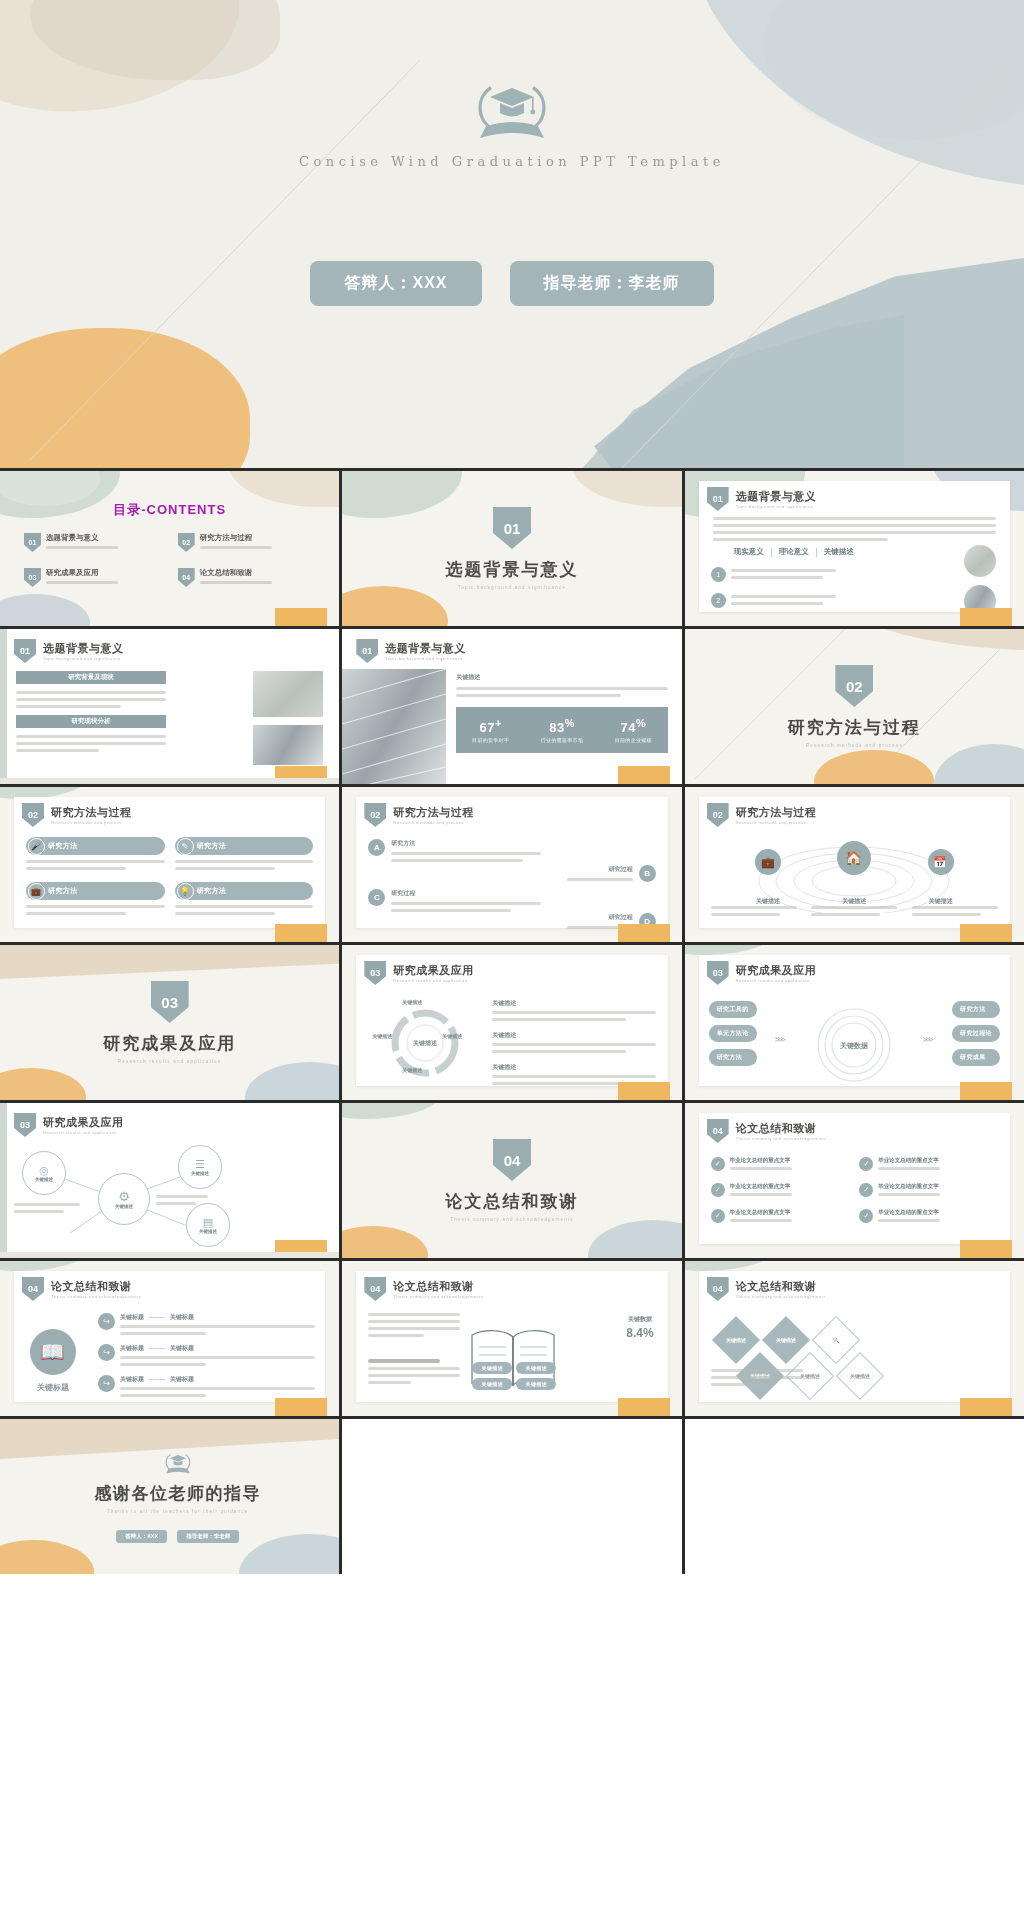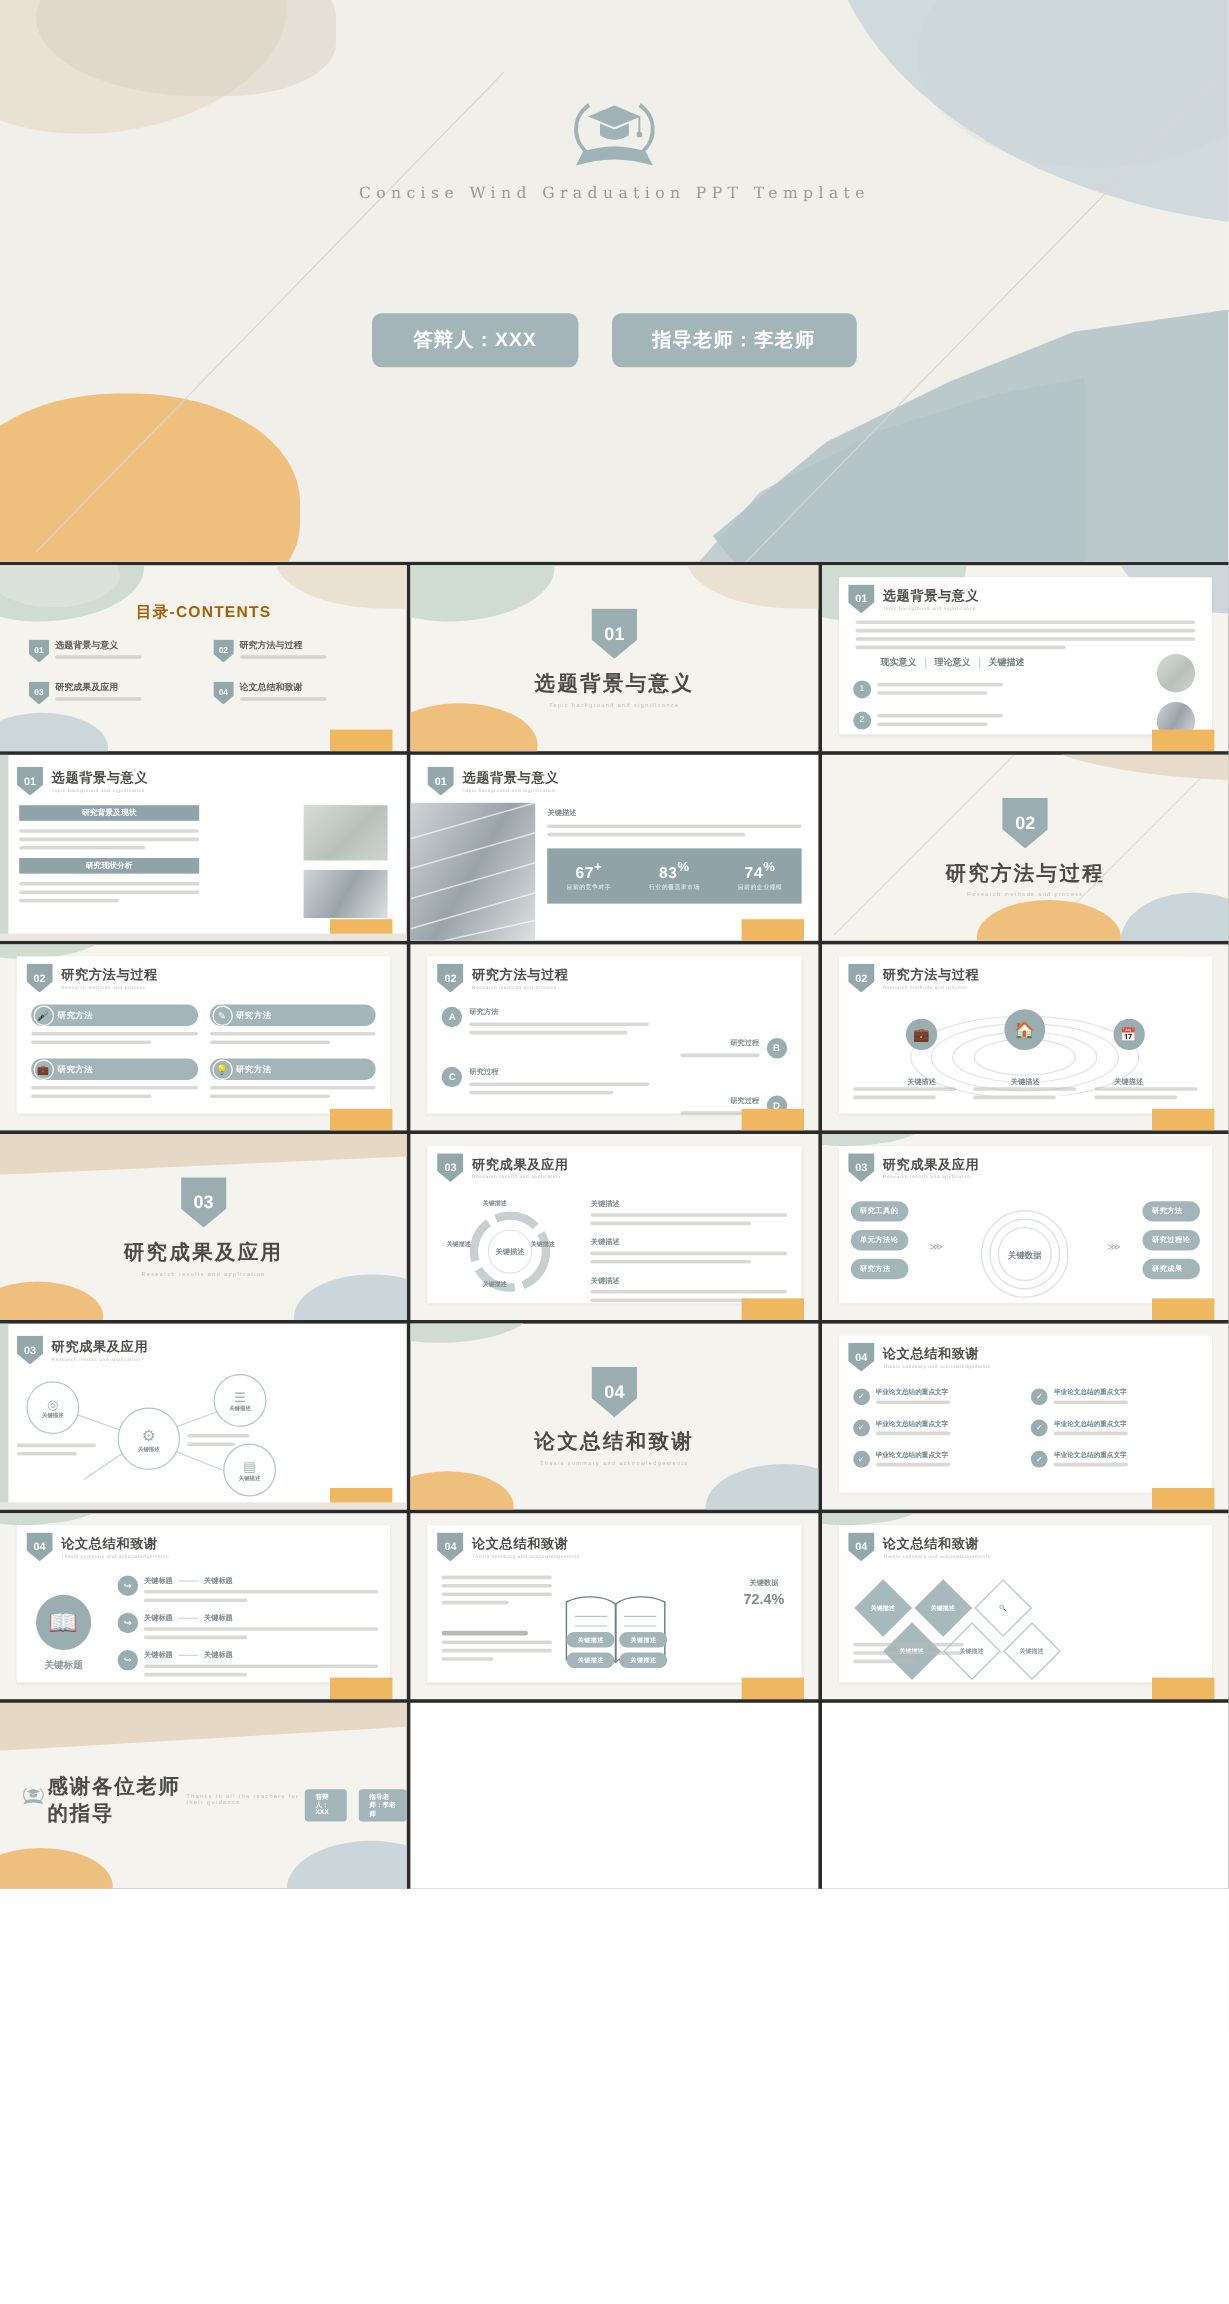--- a/index.html
+++ b/index.html
@@ -170,21 +170,21 @@
   .tab-div { width:1px; height:9px; background:#c9d1d2; }
   .cap { font-size:6px; color:#7c8b8e; font-weight:bold; }
 
   .diamond { width:34px; height:34px; background:#a7b9bc; transform:rotate(45deg);
              display:flex; align-items:center; justify-content:center; }
   .diamond.o { background:transparent; border:1.3px solid #b6c3c5; }
   .diamond span { transform:rotate(-45deg); font-size:5px; color:#fff; font-weight:bold; }
   .diamond.o span { color:#8d9b9e; }
 
   
-  .ty { position:absolute; inset:0; display:flex; flex-direction:row;
+  .ty { position:absolute; inset:0; display:flex; flex-direction:column;
         align-items:center; justify-content:center;padding-left:16px; }
   .ty-t { font-size:17px; font-weight:bold; color:#4a4a48; letter-spacing:1.5px; margin-top:6px; }
   .ty-s { font-size:4.5px; color:#bcbcb6; letter-spacing:1.2px; margin-top:4px; }
   .ty-btns { display:flex; gap:10px; margin-top:16px; }
   .ty-btn { background:#a3b5b8; color:#fff; font-size:5.5px; font-weight:bold;
             padding:3px 9px; border-radius:3px; }
   .blank { background:#ffffff; }
 </style>
 </head>
 <body>
@@ -225,21 +225,21 @@
     </div>
   </div>
 
   <div class="grid">
 
     <div class="slide">
       <div class="dec d-green-tl"></div>
       <div class="dec d-green-tl2"></div>
       <div class="dec d-cream-tr"></div>
       <div class="dec d-blue-bl"></div>
-      <div style="position:absolute;left:0;right:0;top:30px;text-align:center;font-size:13px;font-weight:bold;color:#a16207;letter-spacing:1px">目录-CONTENTS</div>
+      <div style="position:absolute;left:0;right:0;top:30px;text-align:center;font-size:13px;font-weight:bold;color:#a21caf;letter-spacing:1px">目录-CONTENTS</div>
       <div style="position:absolute;left:24px;right:18px;top:62px;display:grid;grid-template-columns:1fr 1fr;gap:16px 10px">
         <div style="display:flex;gap:5px;align-items:flex-start">
           <div class="shield" style="width:17px;height:19px;font-size:7px">01</div>
           <div class="sh-wrap">
             <div style="font-size:7.5px;font-weight:bold;color:#5a5a57">选题背景与意义</div>
             <div class="ln" style="width:72px;margin-top:3px"></div>
           </div>
         </div>
         <div style="display:flex;gap:5px;align-items:flex-start">
           <div class="shield" style="width:17px;height:19px;font-size:7px">02</div>
@@ -855,21 +855,21 @@
             <line x1="13" y1="30" x2="40" y2="30"></line>
               <line x1="13" y1="38" x2="40" y2="38"></line>
             <line x1="13" y1="46" x2="36" y2="46"></line>
             <line x1="54" y1="30" x2="81" y2="30"></line>
               <line x1="54" y1="38" x2="81" y2="38"></line>
             <line x1="54" y1="46" x2="77" y2="46"></line>
           </g>
         </svg>
         <div style="position:absolute;right:14px;top:44px;text-align:center">
           <div class="cap">关键数据</div>
-          <div style="font-size:12px;font-weight:bold;color:#7e8d90;margin-top:2px">72.4%</div>
+          <div style="font-size:12px;font-weight:bold;color:#7e8d90;margin-top:2px">8.4%</div>
         </div>
         <div style="position:absolute;left:116px;bottom:12px;display:grid;grid-template-columns:1fr 1fr;gap:4px;width:84px">
           <div class="pill" style="padding:3px 5px;font-size:5px;text-align:center">关键描述</div>
           <div class="pill" style="padding:3px 5px;font-size:5px;text-align:center">关键描述</div>
           <div class="pill" style="padding:3px 5px;font-size:5px;text-align:center">关键描述</div>
           <div class="pill" style="padding:3px 5px;font-size:5px;text-align:center">关键描述</div>
         </div>
       </div>
       <div class="dec d-orange-br"></div>
     </div>

